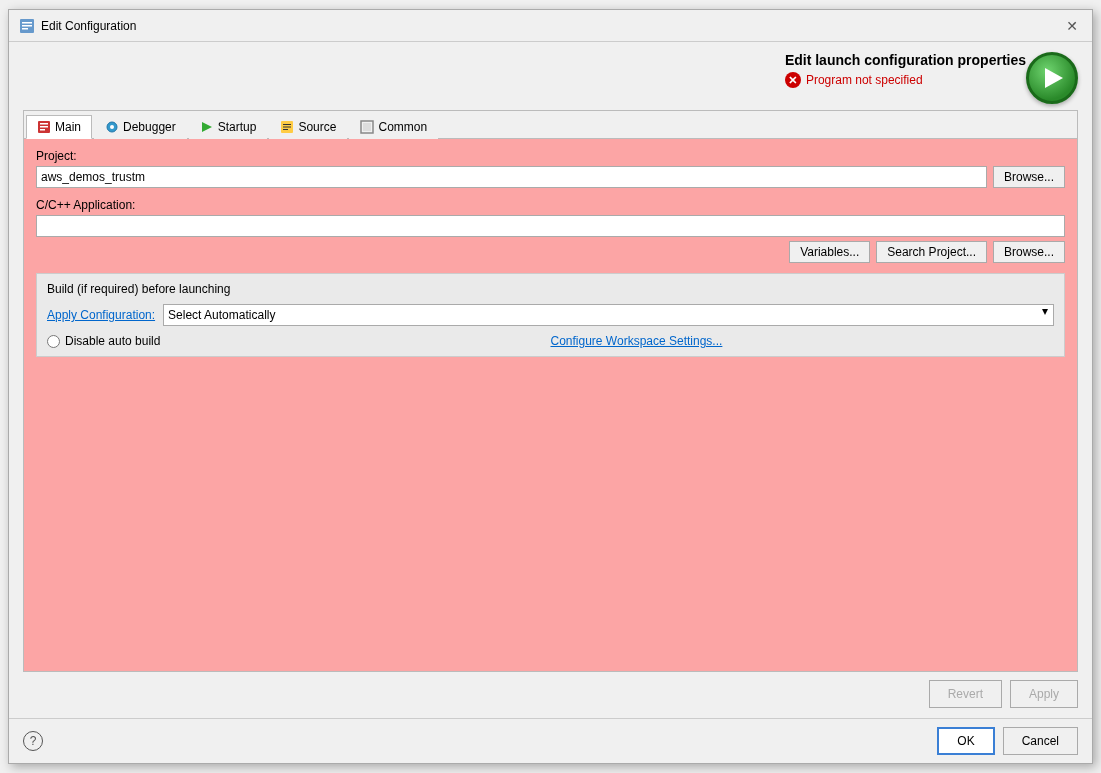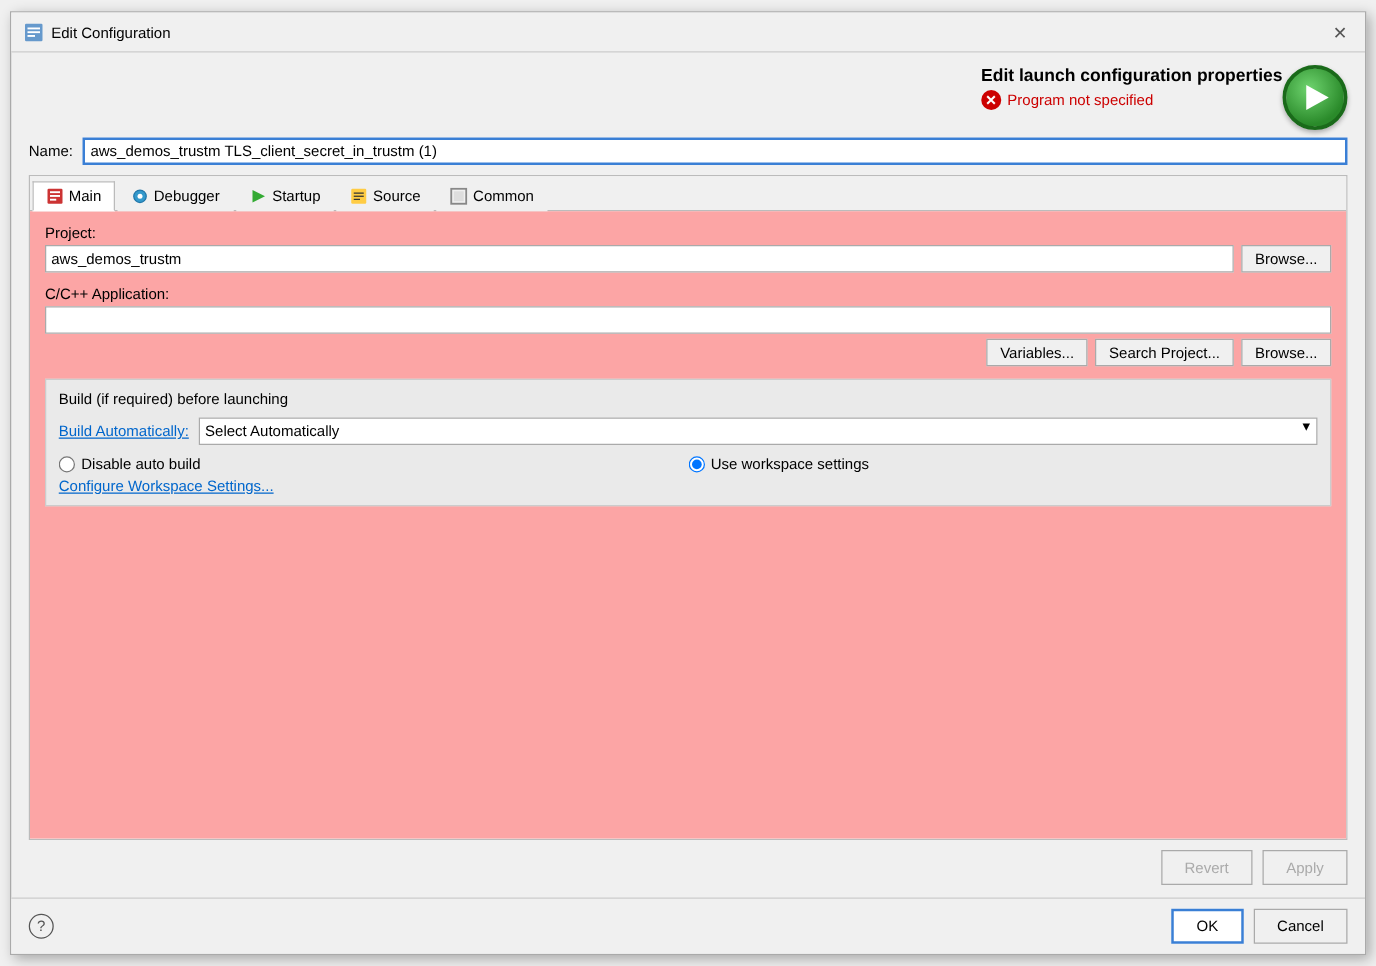--- a/index.html
+++ b/index.html
@@ -346,24 +346,20 @@
         <div class="error-line">
           <div class="error-icon">✕</div>
           <span>Program not specified</span>
         </div>
       </div>
       <div class="run-button">
         <div class="run-triangle"></div>
       </div>
     </div>
 
-    <div class="name-row">
-      <span class="name-label">Name:</span>
-      <input class="name-input" type="text" value="aws_demos_trustm TLS_client_secret_in_trustm (1)" style="">
-    </div>
 
     <div class="main-panel">
 
       <div class="tabs">
         <div class="tab active">
           <span class="tab-icon">
             <svg width="14" height="14" viewBox="0 0 14 14">
               <rect x="1" y="1" width="12" height="12" fill="#cc3333" rx="1"></rect>
               <rect x="3" y="3" width="8" height="1.5" fill="white"></rect>
               <rect x="3" y="6" width="8" height="1.5" fill="white"></rect>
@@ -430,40 +426,36 @@
             <button class="btn">Browse...</button>
           </div>
         </div>
 
         <div style="background:#eaeaea; border:1px solid #ccc; padding:8px 10px; margin-top:4px;">
           <div style="font-size:12px; margin-bottom:8px;">
             <span>Build (if required) before launching</span>
           </div>
 
           <div class="build-config-row">
-            <span class="build-config-label">Build Automatically:</span>
+            <span class="build-config-label">Apply Configuration:</span>
             <div class="select-wrapper">
               <select class="select-input">
                 <option>Select Automatically</option>
                 <option>Debug</option>
                 <option>Release</option>
               </select>
             </div>
           </div>
 
           <div class="radio-group">
             <div class="radio-row">
               <input type="radio" name="build-mode" id="disable-auto" style="">
               <label for="disable-auto">Disable auto build</label>
             </div>
             <div class="radio-row">
-              <input type="radio" name="build-mode" id="use-workspace" checked="" style="">
-              <label for="use-workspace">Use workspace settings</label>
-            </div>
-            <div class="radio-row">
               <span class="link-text">Configure Workspace Settings...</span>
             </div>
           </div>
         </div>
       </div>
     </div>
 
     <div style="display:flex; justify-content:flex-end; gap:8px; margin-top:8px;">
       <button class="footer-btn" disabled="">Revert</button>
       <button class="footer-btn" disabled="">Apply</button>

